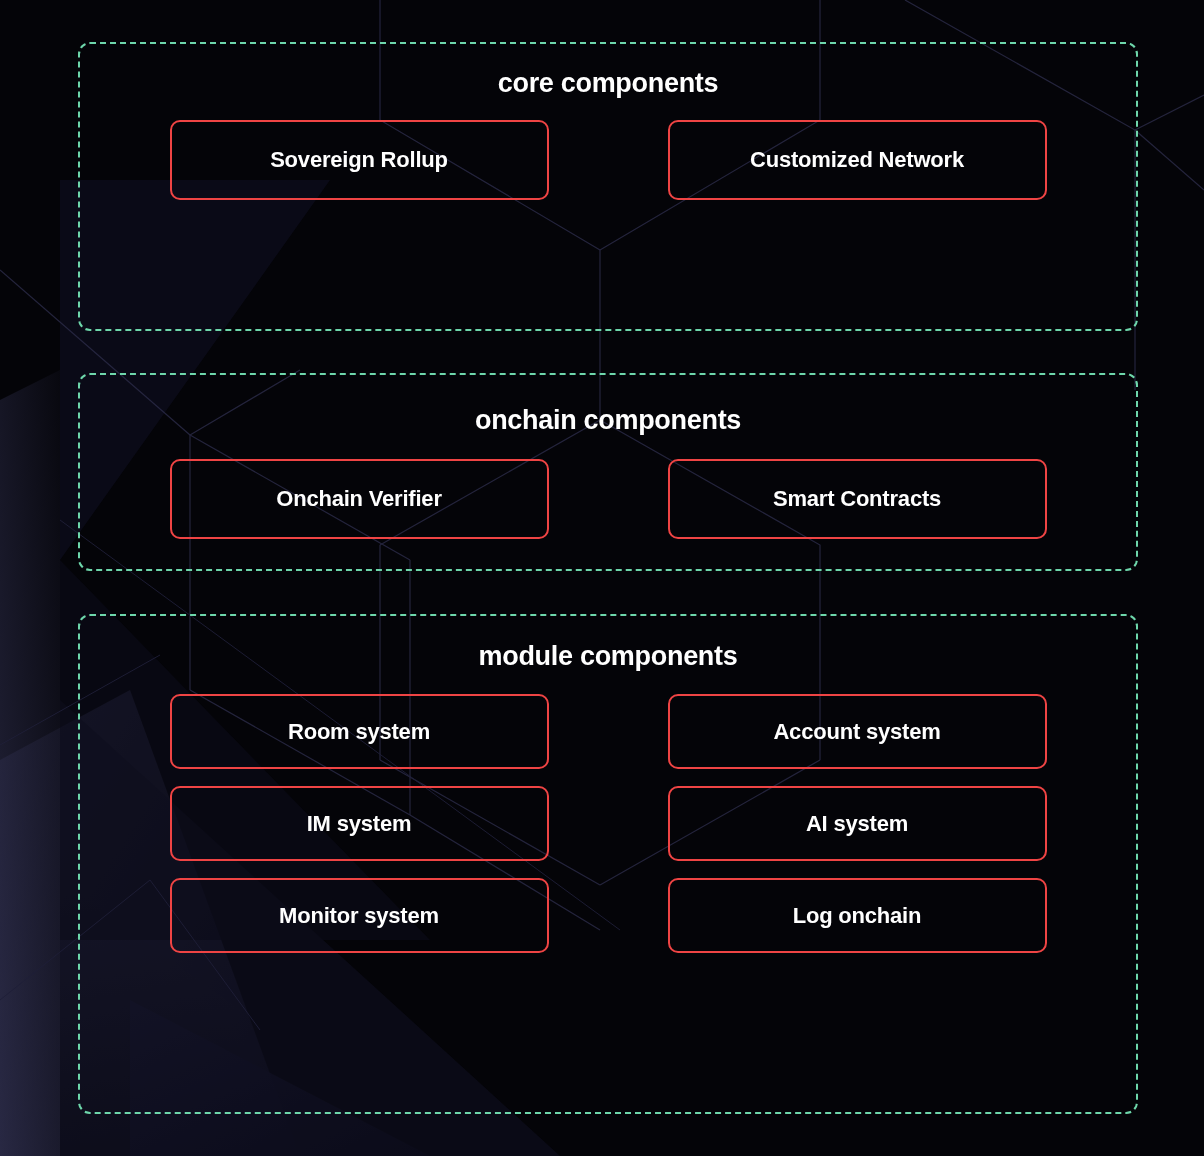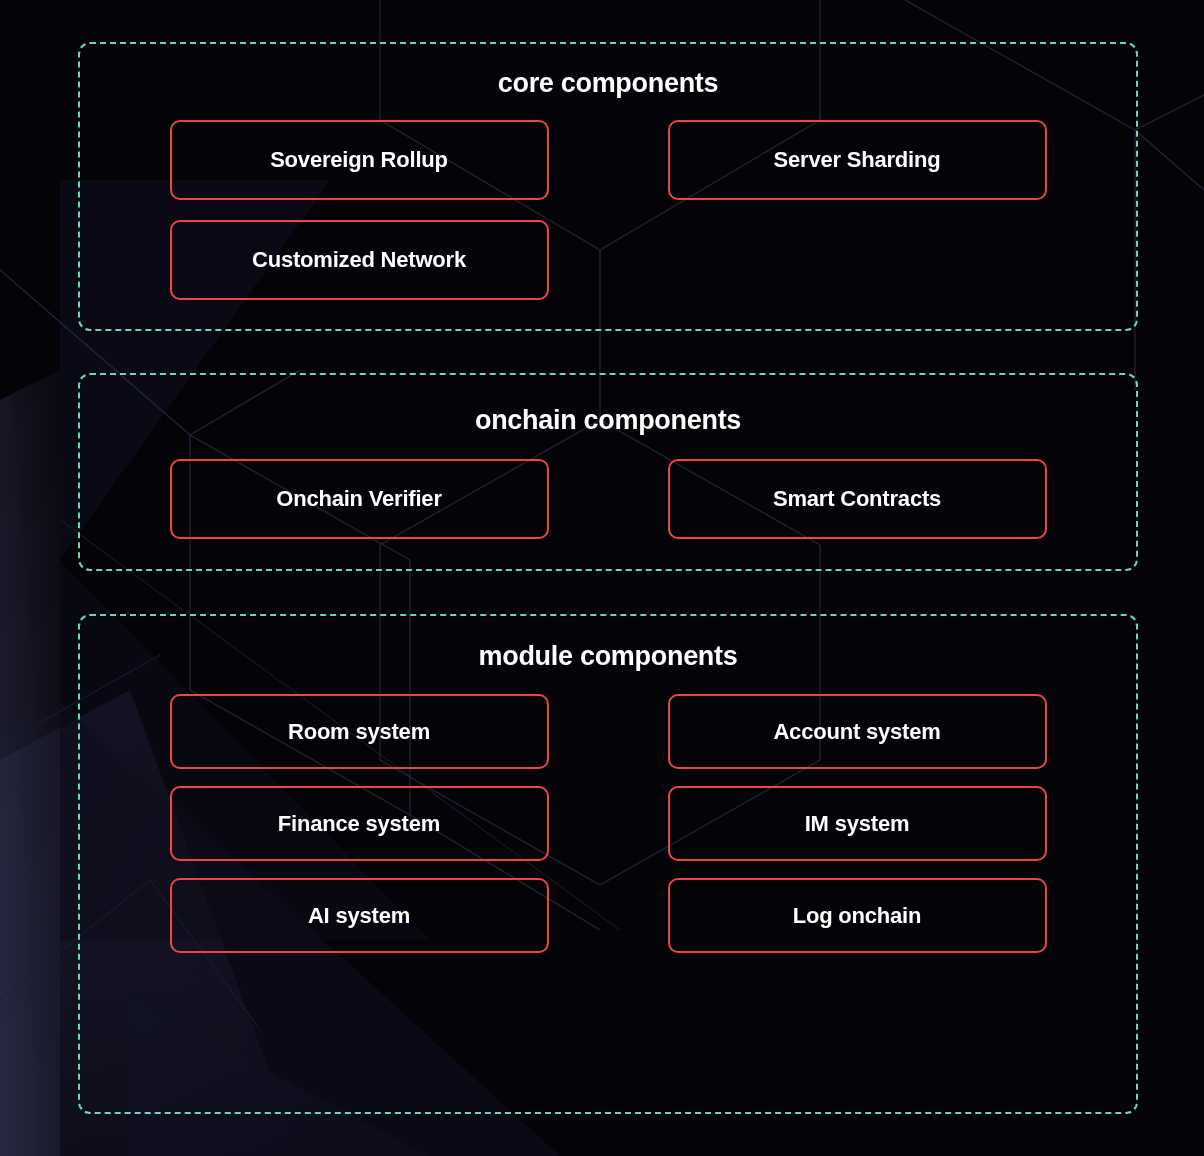--- a/index.html
+++ b/index.html
@@ -158,23 +158,20 @@
 
 <div id="content">
 
   <div class="section" id="section-core">
     <h2 class="section-title">core components</h2>
     <div class="grid">
       <div class="cell-box">
         <span class="cell-label">Sovereign Rollup</span>
       </div>
       <div class="cell-box">
-        <span class="cell-label">Server Sharding</span>
-      </div>
-      <div class="cell-box">
         <span class="cell-label">Customized Network</span>
       </div>
     </div>
   </div>
 
   <div class="section" id="section-onchain">
     <h2 class="section-title">onchain components</h2>
     <div class="grid">
       <div class="cell-box">
         <span class="cell-label">Onchain Verifier</span>
@@ -188,27 +185,27 @@
   <div class="section" id="section-module">
     <h2 class="section-title">module components</h2>
     <div class="grid">
       <div class="cell-box">
         <span class="cell-label">Room system</span>
       </div>
       <div class="cell-box">
         <span class="cell-label">Account system</span>
       </div>
       <div class="cell-box">
-        <span class="cell-label">Finance system</span>
-      </div>
-      <div class="cell-box">
         <span class="cell-label">IM system</span>
       </div>
       <div class="cell-box">
         <span class="cell-label">AI system</span>
+      </div>
+      <div class="cell-box">
+        <span class="cell-label">Monitor system</span>
       </div>
       <div class="cell-box">
         <span class="cell-label">Log onchain</span>
       </div>
     </div>
   </div>
 
 </div>
 
 </body></html>

